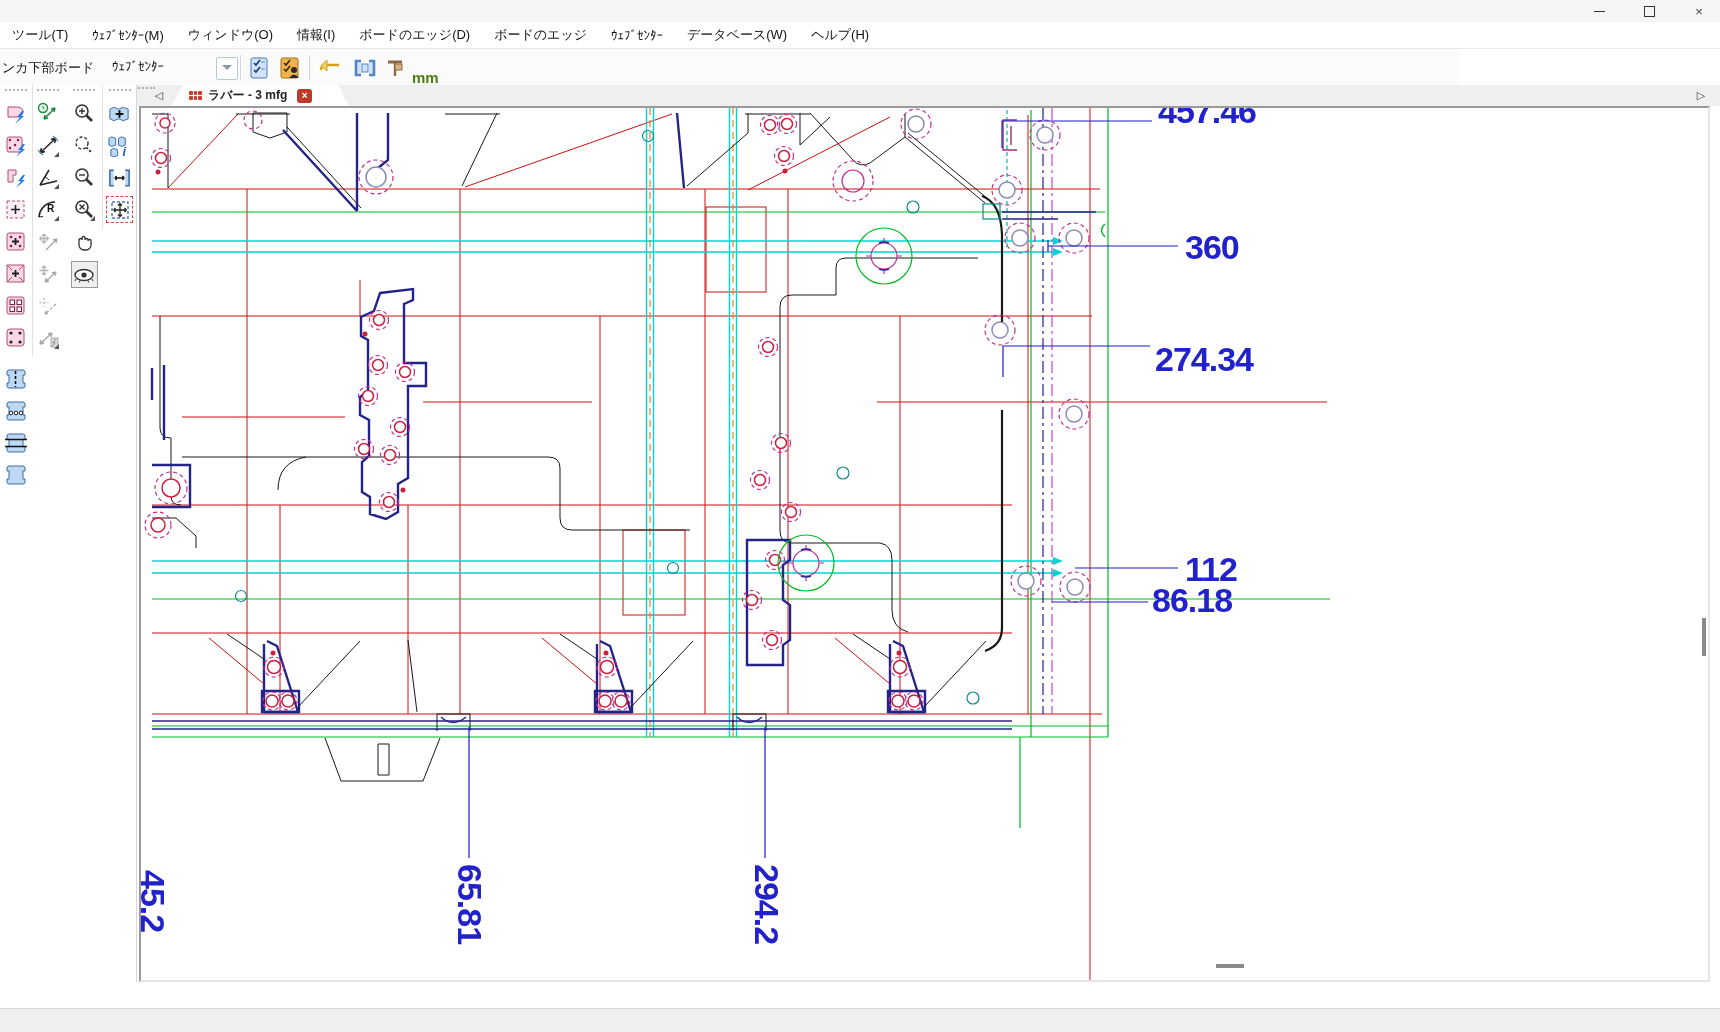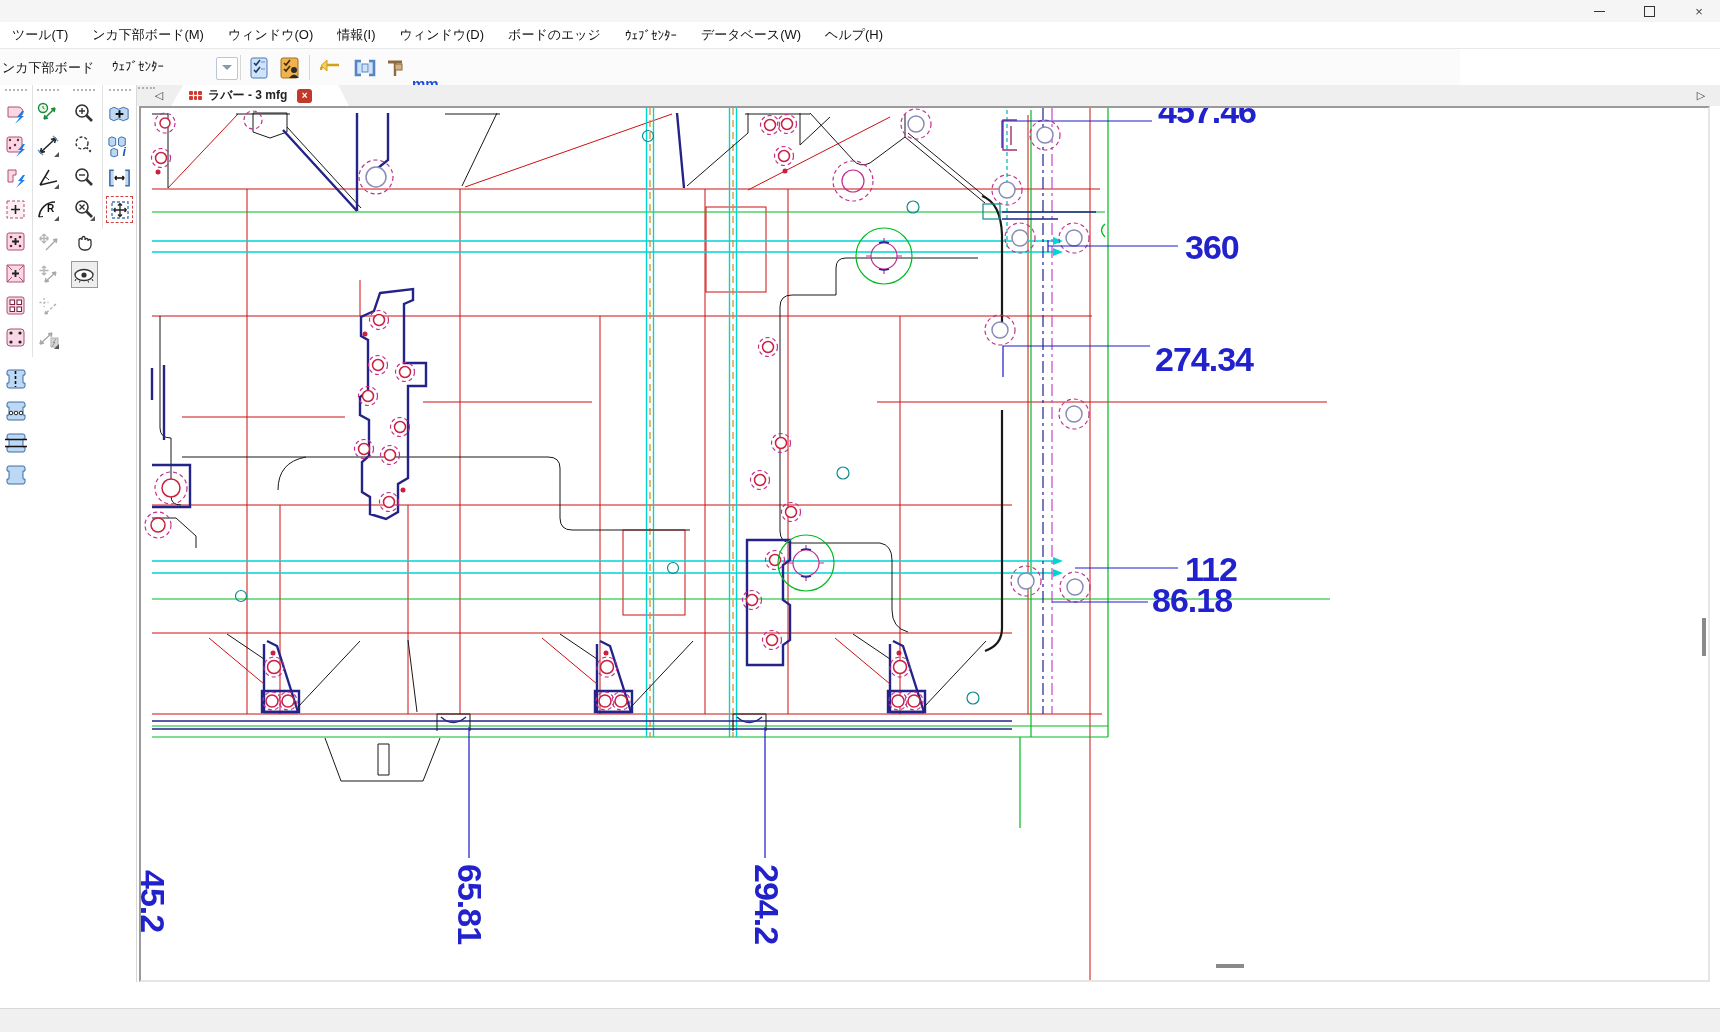--- a/index.html
+++ b/index.html
@@ -15,21 +15,21 @@
            display:flex;align-items:center;font-size:13px;color:#111;border-bottom:1px solid #e9e9e9;}
   .menu-item{padding:0 12px;height:100%;display:flex;align-items:center;}
   
   #toolbar{position:absolute;left:0;top:49px;width:1460px;height:36px;background:#fbfbfb;border-bottom:1px solid #dcdcdc;}
   #toolbar .tbtext{position:absolute;top:10px;font-size:13px;color:#111;white-space:nowrap;}
   #board-field{left:2px;} #edge-field{left:112px;}
   #combo-btn{position:absolute;left:216px;top:8px;width:20px;height:21px;background:#fff;border:1px solid #b8c8d8;border-radius:2px;}
   #combo-btn .chev{position:absolute;left:5px;top:7px;width:0;height:0;border-left:5px solid transparent;border-right:5px solid transparent;border-top:5px solid #8a9aa8;}
   .tbsep{position:absolute;top:6px;width:1px;height:25px;background:#d8d8d8;}
   .tbicon{position:absolute;top:6px;width:26px;height:26px;display:flex;align-items:center;justify-content:center;}
-  #unit-label{position:absolute;left:412px;top:26px;font-size:15px;font-weight:bold;color:#1d4ed8;}
+  #unit-label{position:absolute;left:412px;top:20px;font-size:15px;font-weight:bold;color:#4d7c0f;}
   
   #tabbar{position:absolute;left:137px;top:85px;width:1583px;height:21px;background:#efefef;}
   #tab-grip{position:absolute;left:-6px;top:2px;width:24px;height:5px;border-top:2px dotted #b0b0b0;}
   .tabscroll{position:absolute;top:2px;width:16px;height:17px;font-size:11px;color:#333;display:flex;align-items:center;justify-content:center;}
   #tabscroll-left{left:14px;} #tabscroll-right{left:1556px;}
   #active-tab{position:absolute;left:34px;top:0;width:160px;height:21px;background:#ffffff;
       clip-path:polygon(0 100%,7% 0,94% 0,100% 100%);display:flex;align-items:center;gap:6px;padding-left:18px;
       font-size:12px;font-weight:bold;color:#222;}
   #tab-dots{width:13px;height:9px;display:grid;grid-template-columns:repeat(3,1fr);gap:1px;}
   #tab-dots i{background:#d33a2a;border-radius:1px;}
@@ -76,24 +76,24 @@
   <div class="winbtn" id="btn-max">
       <span class="box"></span>
     </div>
   <div class="winbtn" id="btn-close">
       <span>×</span>
     </div>
 </div>
 
 <div id="menubar">
   <span class="menu-item">ツール(T)</span>
-  <span class="menu-item">ンカ下部ボード(M)</span>
+  <span class="menu-item">ｳｪﾌﾞｾﾝﾀｰ(M)</span>
   <span class="menu-item">ウィンドウ(O)</span>
   <span class="menu-item">情報(I)</span>
-  <span class="menu-item">ウィンドウ(D)</span>
+  <span class="menu-item">ボードのエッジ(D)</span>
   <span class="menu-item">ボードのエッジ</span>
   <span class="menu-item">ｳｪﾌﾞｾﾝﾀｰ</span>
   <span class="menu-item">データベース(W)</span>
   <span class="menu-item">ヘルプ(H)</span>
 </div>
 
 <div id="toolbar">
   <span class="tbtext" id="board-field">ンカ下部ボード</span>
   <span class="tbtext" id="edge-field">ｳｪﾌﾞｾﾝﾀｰ</span>
   <div id="combo-btn">

